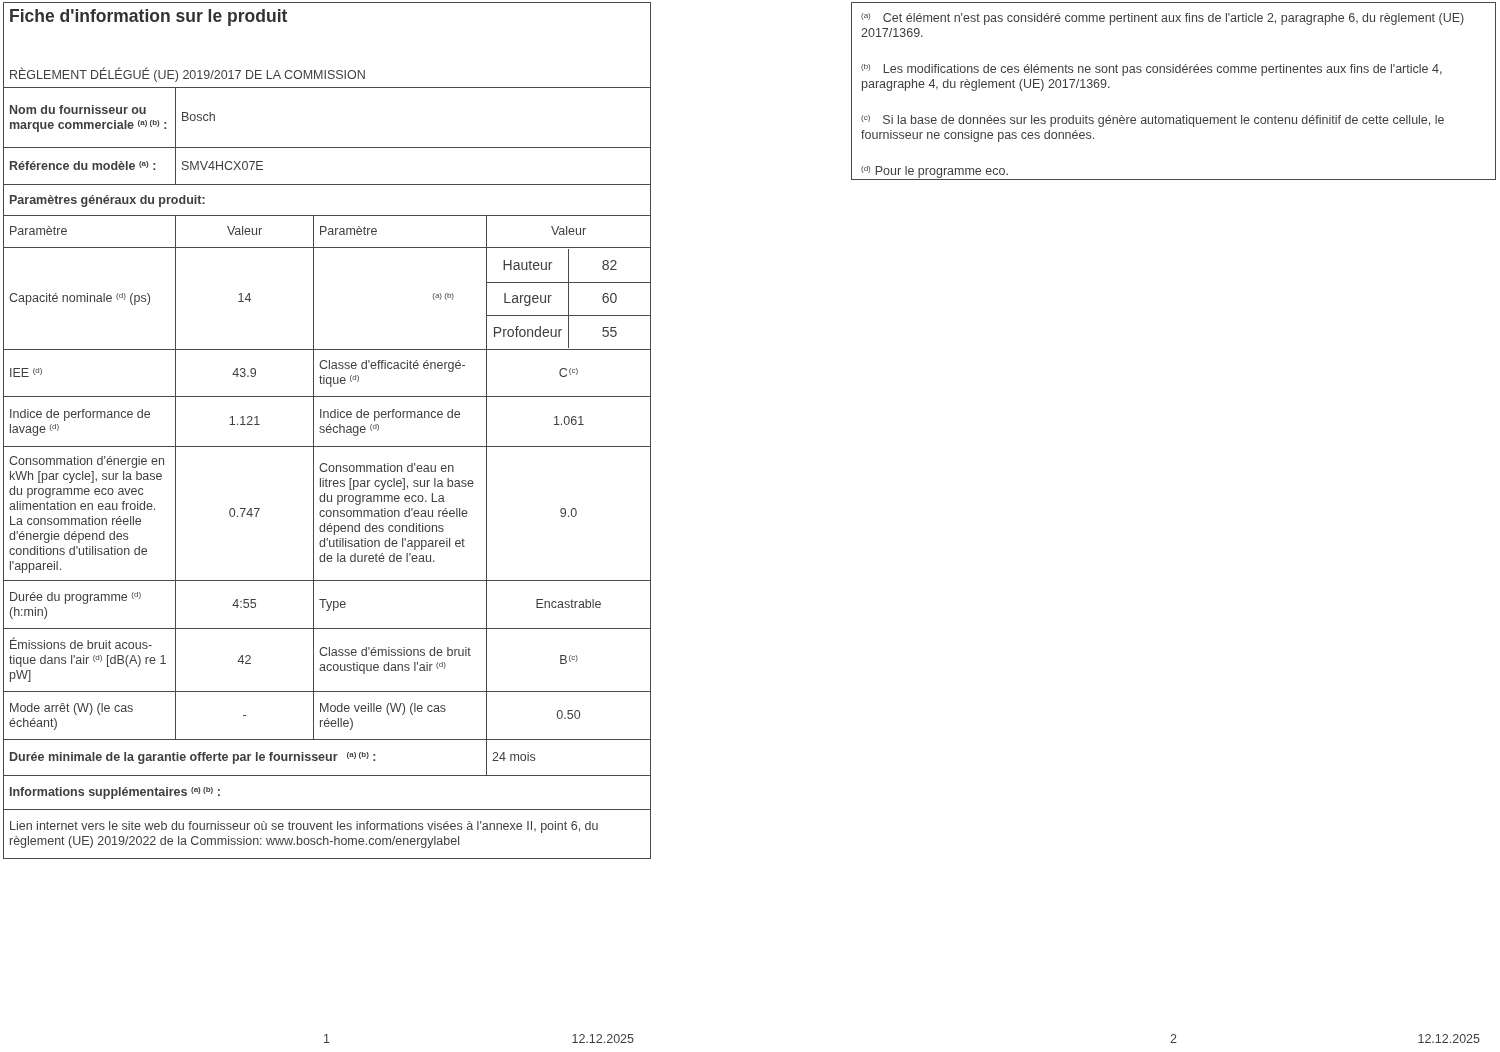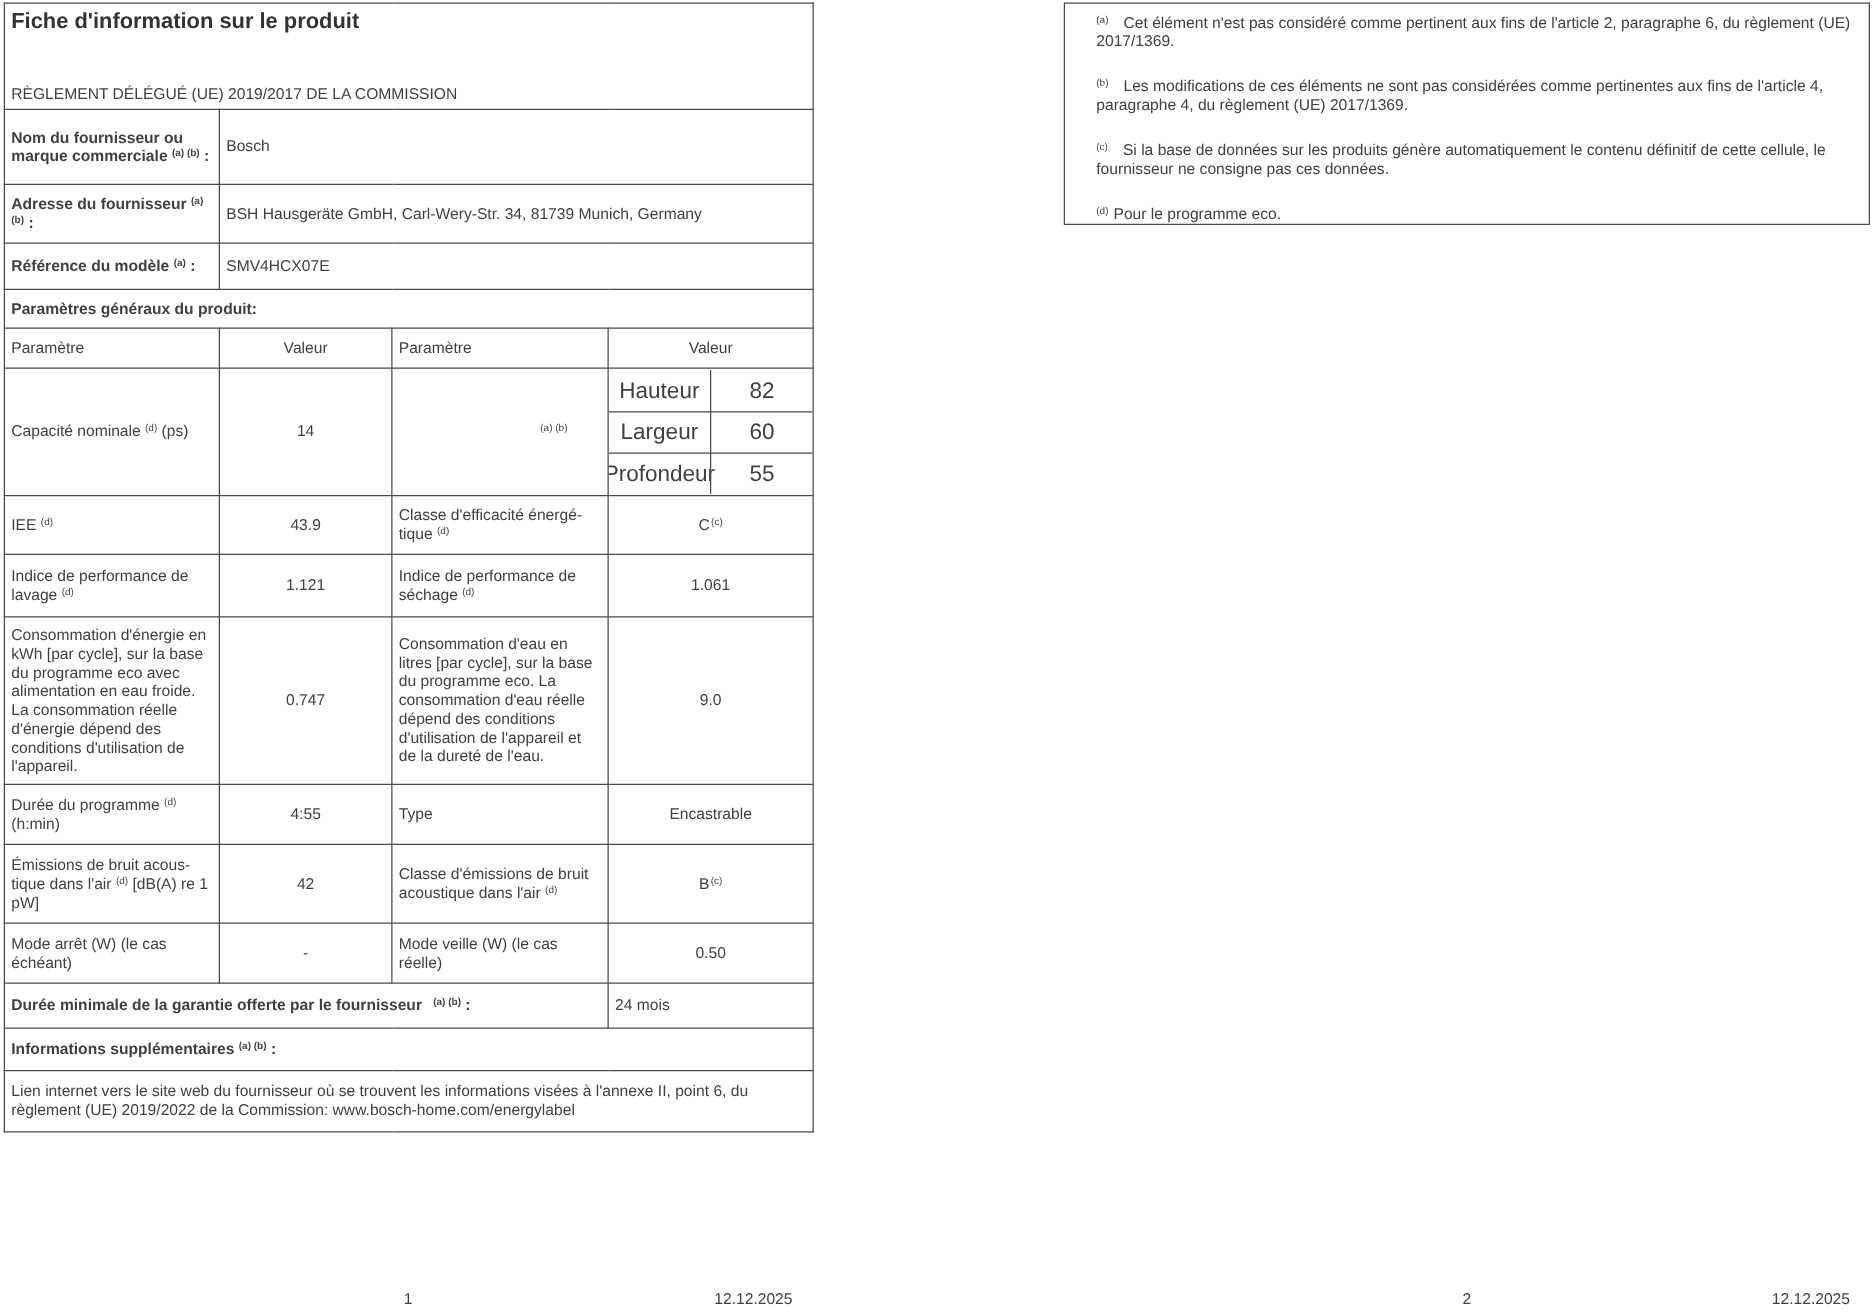--- a/index.html
+++ b/index.html
@@ -47,35 +47,35 @@
   td.dimcell { padding: 0 !important; }
   .dims {
     display: grid;
     grid-template-columns: 81px 1fr;
     grid-auto-rows: 1fr;
     height: 100px;
     width: 100%;
   }
   .dims > div {
     display: flex; align-items: center; justify-content: center;
-    font-size: 18px;
+    font-size: 14px;
   }
   .dims > div:nth-child(even) { border-left: 1px solid #4a4a4a; }
   .dims > div:nth-child(n+3) { border-top: 1px solid #4a4a4a; }
 
   
   .notes {
     position: absolute; left: 851px; top: 2px;
     width: 645px; height: 178px;
     border: 1px solid #4a4a4a;
     padding: 8px 9px 0 9px;
     font-size: 12.5px;
     line-height: 15px;
   }
-  .notes p { margin: 0 0 21px 16px; }
+  .notes p { margin: 0 0 21px 0; }
   .notes sup { margin-right: 12px; }
   .notes p.lastnote sup { margin-right: 4px; }
 
   
   .footer { position: absolute; top: 1032px; height: 16px; font-size: 12.5px; color: #3f3f3f; }
   .footer .pageno { position: absolute; left: 0; right: 0; text-align: center; }
   .footer .date { position: absolute; right: 16px; top: 0; }
   .footer-left { left: 3px; width: 647px; }
   .footer-right { left: 851px; width: 645px; }
 </style>
@@ -96,24 +96,20 @@
       <div class="title">Fiche d'information sur le produit</div>
       <div class="subtitle">RÈGLEMENT DÉLÉGUÉ (UE) 2019/2017 DE LA COMMISSION</div>
     </td>
   </tr>
 
   <tr style="height:60px">
     <td class="bold"><span>Nom du fournisseur ou marque commerciale</span> <sup>(a) (b)</sup> <span>:</span></td>
     <td colspan="3">Bosch</td>
   </tr>
 
-  <tr style="height:47px">
-    <td class="bold"><span>Adresse du fournisseur</span> <sup>(a) (b)</sup> <span>:</span></td>
-    <td colspan="3">BSH Hausgeräte GmbH, Carl-Wery-Str. 34, 81739 Munich, Germany</td>
-  </tr>
 
   <tr style="height:37px">
     <td class="bold"><span>Référence du modèle</span> <sup>(a)</sup> <span>:</span></td>
     <td colspan="3">SMV4HCX07E</td>
   </tr>
 
   <tr style="height:31px">
     <td colspan="4" class="bold">Paramètres généraux du produit:</td>
   </tr>
 

